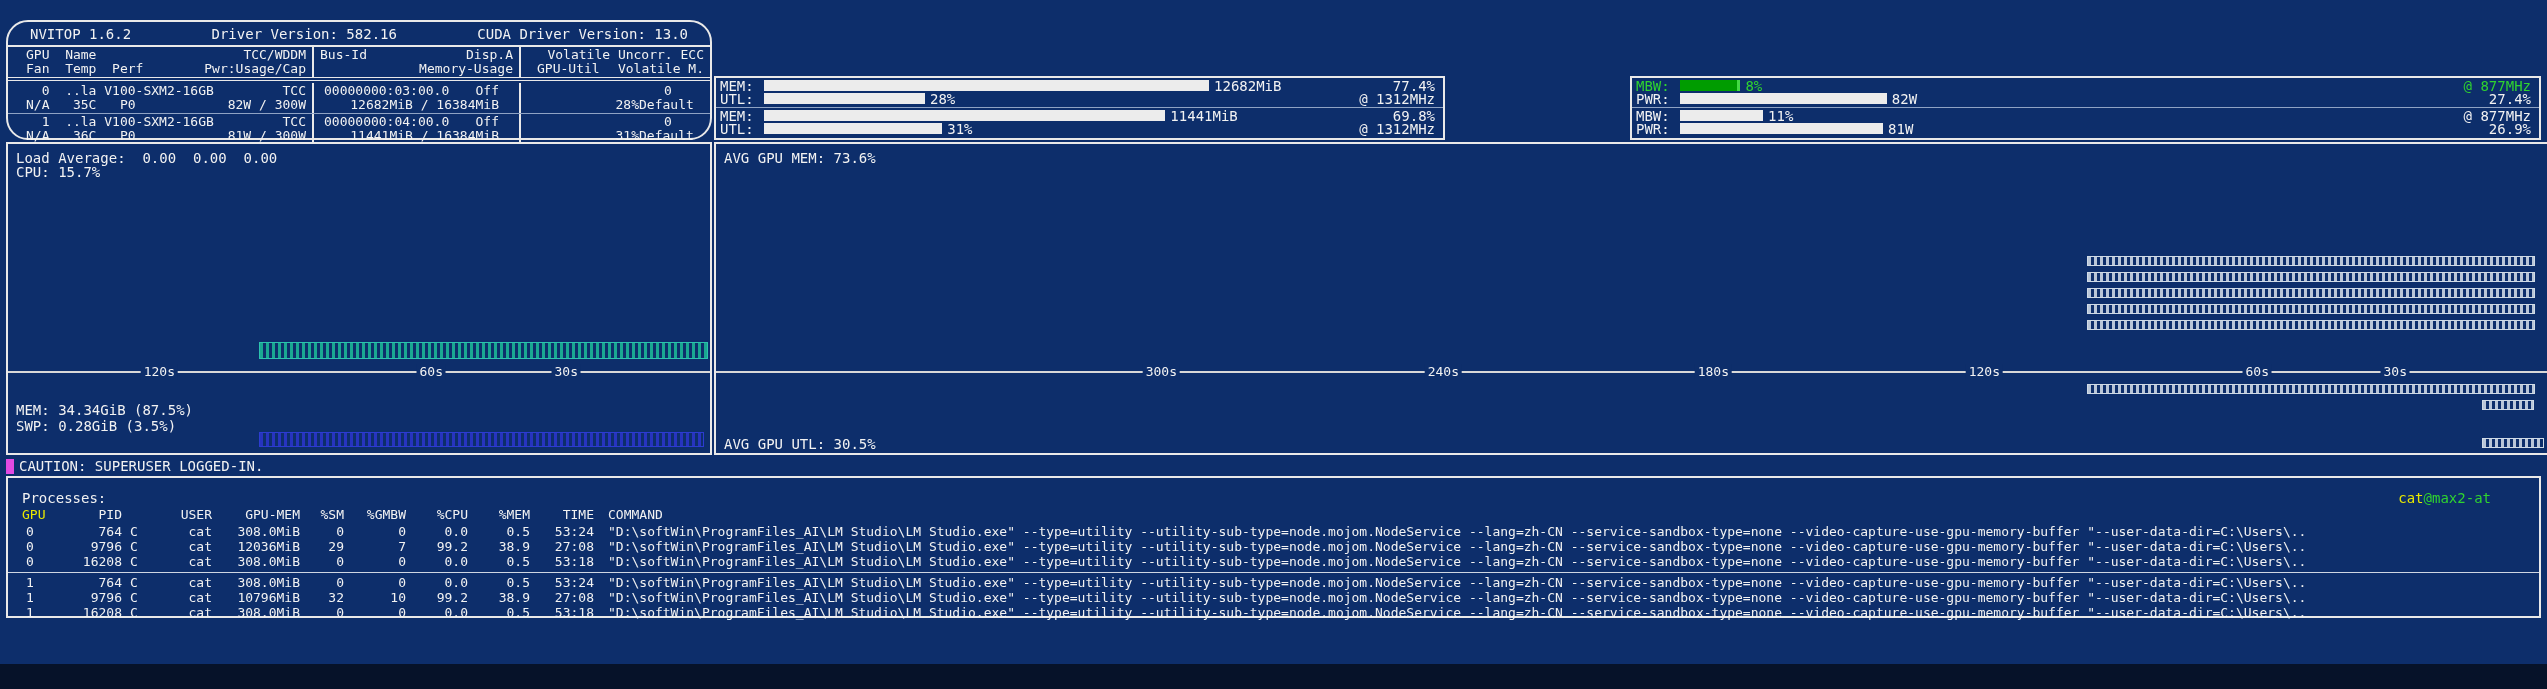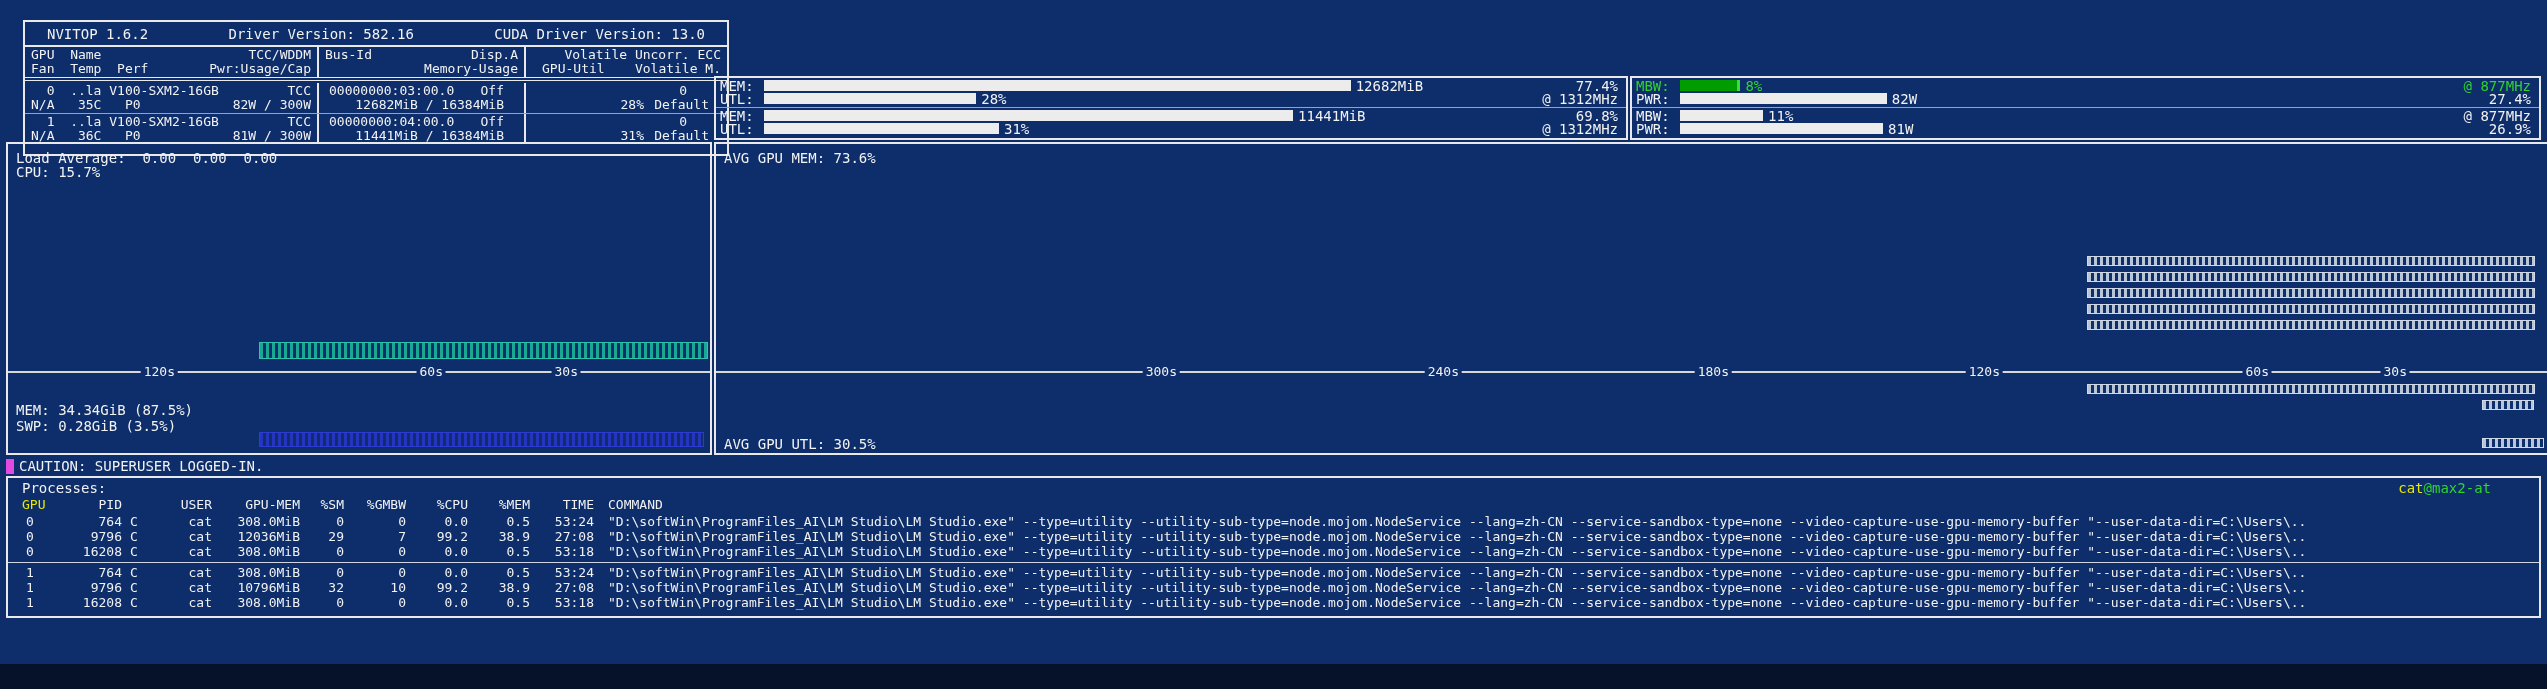--- a/index.html
+++ b/index.html
@@ -11,34 +11,34 @@
     color: #f2f2f2; font-size: 14px; overflow: hidden;
   }
   .pre { white-space: pre; }
   
   #topbar { position:absolute; left:0; top:0; width:712px; height:18px;
     display:flex; justify-content:space-between; align-items:center; padding:0 4px 0 8px; }
   .key-hint { color:#e24ae2; }
   
   .box { position:absolute; border:2px solid #e9e9e9; }
   
-  #gpu-box { left:23px; top:20px; width:706px; height:136px; }
+  #gpu-box { left:6px; top:20px; width:706px; height:120px;border-radius:22px; }
   #gpu-title { height:25px; border-bottom:2px solid #e9e9e9; display:flex;
     justify-content:space-between; align-items:center; padding:0 22px; }
-  .gcols { display:grid; grid-template-columns:292px 207px 1fr; }
+  .gcols { display:grid; grid-template-columns:292px 207px 1fr;padding-left:12px; }
   .gcol { padding:1px 6px; } 
   .gcol + .gcol { border-left:2px solid #e9e9e9; }
   #gpu-headers { height:34px; border-bottom:4px double #e9e9e9; font-size:13px; line-height:14px; }
   .hline { display:flex; justify-content:space-between; }
   .gpu-row { font-size:13px; line-height:14px; }
   .row-sep { border-top:1px solid #8fa3c4; }
   .split2 { display:grid; grid-template-columns:112px 1fr; }
   .ra { text-align:right; }
   
-  #mem-box { left:714px; top:76px; width:914px; height:64px; }
+  #mem-box { left:714px; top:76px; width:731px; height:64px; }
   #mbw-box { left:1630px; top:76px; width:911px; height:64px; }
   .bar-gpu { height:29px; padding:1px 4px; }
   .bar-gpu + .bar-gpu { border-top:1px solid #8fa3c4; }
   .bar-line { display:flex; align-items:center; height:13px; }
   .bar-label { width:44px; flex:0 0 44px; }
   .bar-track { flex:1; display:flex; align-items:center; height:13px; }
   .bar-fill { height:11px; background:#ececec; }
   .bar-fill.green { background:#009c00; border-right:3px solid #43d943; }
   .bar-after { margin-left:5px; }
   .bar-right { flex:0 0 100px; text-align:right; padding-right:4px; }
@@ -57,21 +57,21 @@
     border:1px solid #cfdae6; }
   .axis { position:absolute; left:0; width:100%; height:2px; background:#d8d8d8; }
   .tick { position:absolute; top:-7px; transform:translateX(-100%);
     display:flex; align-items:center; height:16px;flex-direction:column; }
   .tick-label { background:#0d2e6b; padding:0 3px; font-size:13px; line-height:16px; }
   .tick-mark { width:2px; height:12px; background:#d8d8d8; }
   
   #caution { position:absolute; left:6px; top:458px; height:16px; display:flex; align-items:center; }
   #cursor-block { width:8px; height:15px; background:#e24ae2; margin-right:5px; }
   
-  #proc-box { left:6px; top:476px; width:2535px; height:142px; padding-top:2px; }
+  #proc-box { left:6px; top:476px; width:2535px; height:142px; padding-top:12px; }
   #proc-head { display:flex; justify-content:space-between; height:17px; padding:0 48px 0 14px; }
   .prow { display:grid; height:15px; font-size:13px; line-height:15px;
     grid-template-columns:44px 70px 30px 60px 88px 44px 62px 62px 62px 64px 1fr; }
   .prow .c-gpu { text-align:center; }
   .prow .c-pid,.prow .c-user,.prow .c-gm,.prow .c-sm,.prow .c-gmbw,
   .prow .c-cpu,.prow .c-mem,.prow .c-time { text-align:right; }
   .prow .c-type { padding-left:8px; }
   .prow .c-cmd { padding-left:14px; white-space:pre; overflow:hidden; }
   #proc-headers { height:17px; }
   #proc-headers .c-gpu { color:#e8e800; text-align:left; padding-left:14px; }

